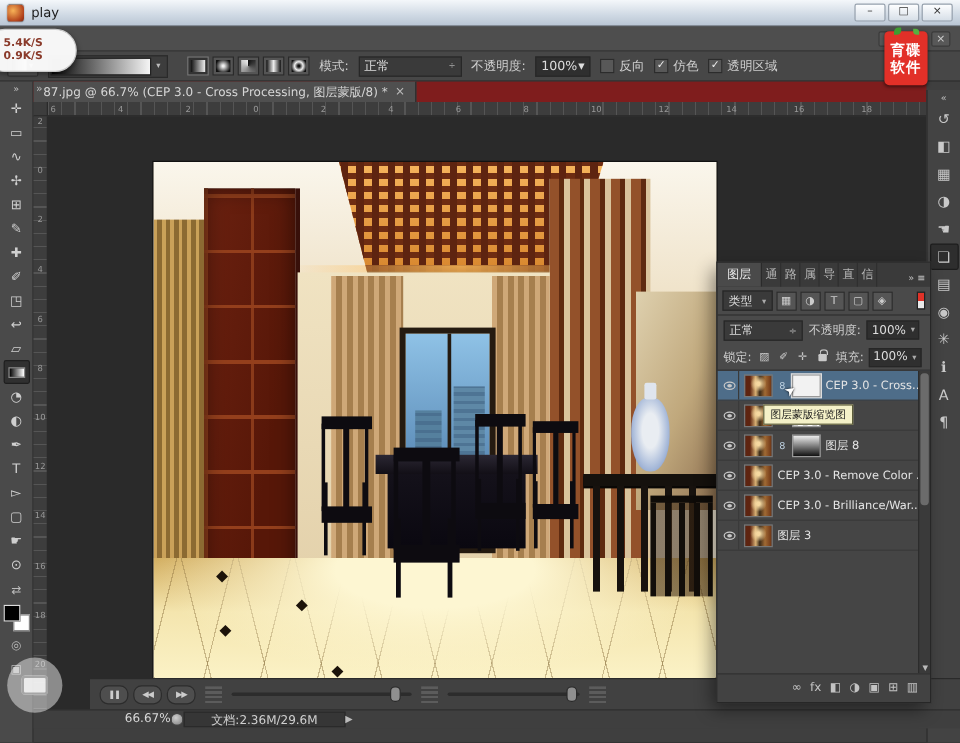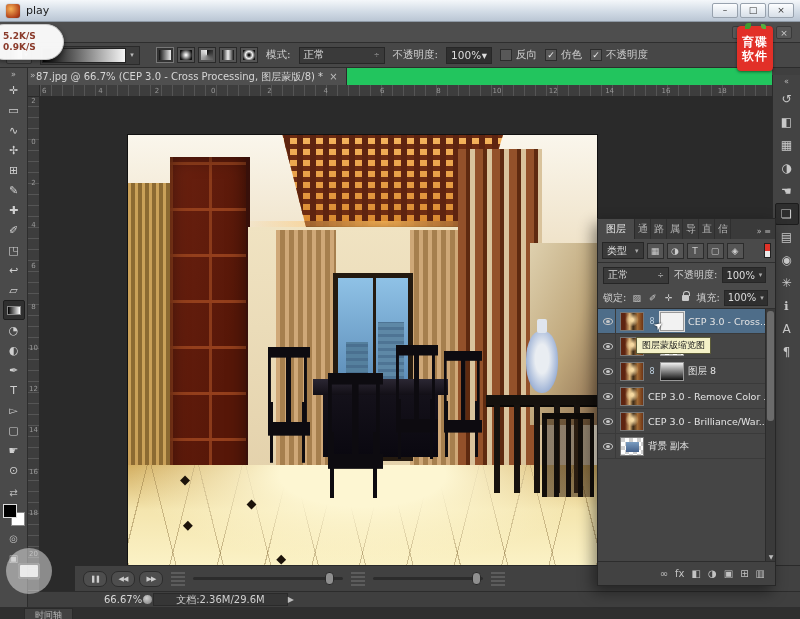--- a/index.html
+++ b/index.html
@@ -44,21 +44,21 @@
   #toolbar{left:0;top:68px;width:28px;height:551px;background:#4a4a4a;border-right:1px solid #2d2d2d;display:flex;flex-direction:column;align-items:center;padding-top:2px;}
   #toolbar .collapse{font-size:8px;color:#bbb;height:10px;}
   .tool{width:22px;height:20px;display:flex;align-items:center;justify-content:center;color:#cfcfcf;font-size:11px;}
   .tool.sel{background:#303030;border:1px solid #1e1e1e;border-radius:2px;}
   .tool .gchip{width:14px;height:9px;background:linear-gradient(90deg,#000,#fff);border:1px solid #888;}
   #swatches{position:relative;width:22px;height:22px;margin-top:4px;}
   #fg{position:absolute;left:0;top:0;width:14px;height:14px;background:#000;border:1px solid #ddd;z-index:2;}
   #bg{position:absolute;right:0;bottom:0;width:14px;height:14px;background:#fff;border:1px solid #888;}
   .tool-extra{width:22px;height:16px;display:flex;align-items:center;justify-content:center;color:#bbb;font-size:10px;margin-top:4px;}
   
-  #tabbar{left:28px;top:68px;width:744px;height:17px;background:#22c55e;display:flex;align-items:flex-end;}
+  #tabbar{left:28px;top:68px;width:744px;height:17px;background:#7f1d1d;display:flex;align-items:flex-end;}
   #doc-tab{background:#4f4f4f;height:17px;display:flex;align-items:center;gap:6px;padding:0 8px;border-right:1px solid #2a2a2a;}
   #doc-tab .t{font-size:10px;color:#d6d6d6;white-space:nowrap;}
   #doc-tab .x{font-size:10px;color:#bbb;}
   #hruler{left:40px;top:85px;width:732px;height:12px;background:#3d3d3d;border-bottom:1px solid #2a2a2a;background-image:repeating-linear-gradient(90deg,#555 0 1px,transparent 1px 11px);display:flex;}
   #hruler span{flex:1;font-size:7px;color:#999;padding-left:2px;line-height:12px;}
   #ruler-corner{left:28px;top:85px;width:12px;height:12px;background:#3d3d3d;border-right:1px solid #2a2a2a;border-bottom:1px solid #2a2a2a;}
   #vruler{left:28px;top:97px;width:12px;height:494px;background:#3d3d3d;border-right:1px solid #2a2a2a;background-image:repeating-linear-gradient(0deg,#555 0 1px,transparent 1px 11px);display:flex;flex-direction:column;}
   #vruler span{flex:1;font-size:7px;color:#999;text-align:center;}
   #canvas{left:40px;top:97px;width:732px;height:494px;background:#2a2a2a;}
   
@@ -226,21 +226,21 @@
     <label class="chk">
       <span class="box"></span>
       <span>反向</span>
     </label>
     <label class="chk">
       <span class="box">✓</span>
       <span>仿色</span>
     </label>
     <label class="chk">
       <span class="box">✓</span>
-      <span>不透明度</span>
+      <span>透明区域</span>
     </label>
   </div>
 
   <div id="toolbar" class="abs">
     <div class="collapse">»</div>
     <div id="tools">
         <div class="tool">✛</div>
         <div class="tool">▭</div>
         <div class="tool">∿</div>
         <div class="tool">✢</div>
@@ -450,22 +450,22 @@
           <div class="eye-cell">
             <span class="eye"></span>
           </div>
           <div class="thumb photo"></div>
           <span class="lname">CEP 3.0 - Brilliance/War...</span>
         </div>
         <div class="layer-row">
           <div class="eye-cell">
             <span class="eye"></span>
           </div>
-          <div class="thumb small"></div>
-          <span class="lname">背景 副本</span>
+          <div class="thumb photo"></div>
+          <span class="lname">图层 3</span>
         </div>
         <div id="mask-cursor">➤</div>
       <div id="lp-tooltip">图层蒙版缩览图</div>
       <div id="lp-scroll">
         <div class="sthumb"></div>
         <div class="sarr" style="bottom:1px">▼</div>
       </div>
     </div>
     <div id="lp-bottom">
         <span class="pbtn">∞</span>
@@ -495,26 +495,23 @@
     <div class="tl-label"></div>
   </div>
 
   <div id="statusbar" class="abs">
     <span>66.67%</span>
     <div id="status-clock"></div>
     <div id="doc-info">文档:2.36M/29.6M</div>
     <span id="status-arrow">▶</span>
   </div>
 
-  <div id="bottomstrip" class="abs">
-    <div id="tl-tab">时间轴</div>
-  </div>
 
   <div id="speed-bubble" class="abs">
-    <div>5.2K/S</div>
+    <div>5.4K/S</div>
     <div>0.9K/S</div>
   </div>
   <div id="logo" class="abs">
     <div>育碟</div>
     <div>软件</div>
   </div>
   <div id="rec-bubble" class="abs">
     <div class="inner"></div>
   </div>
 

